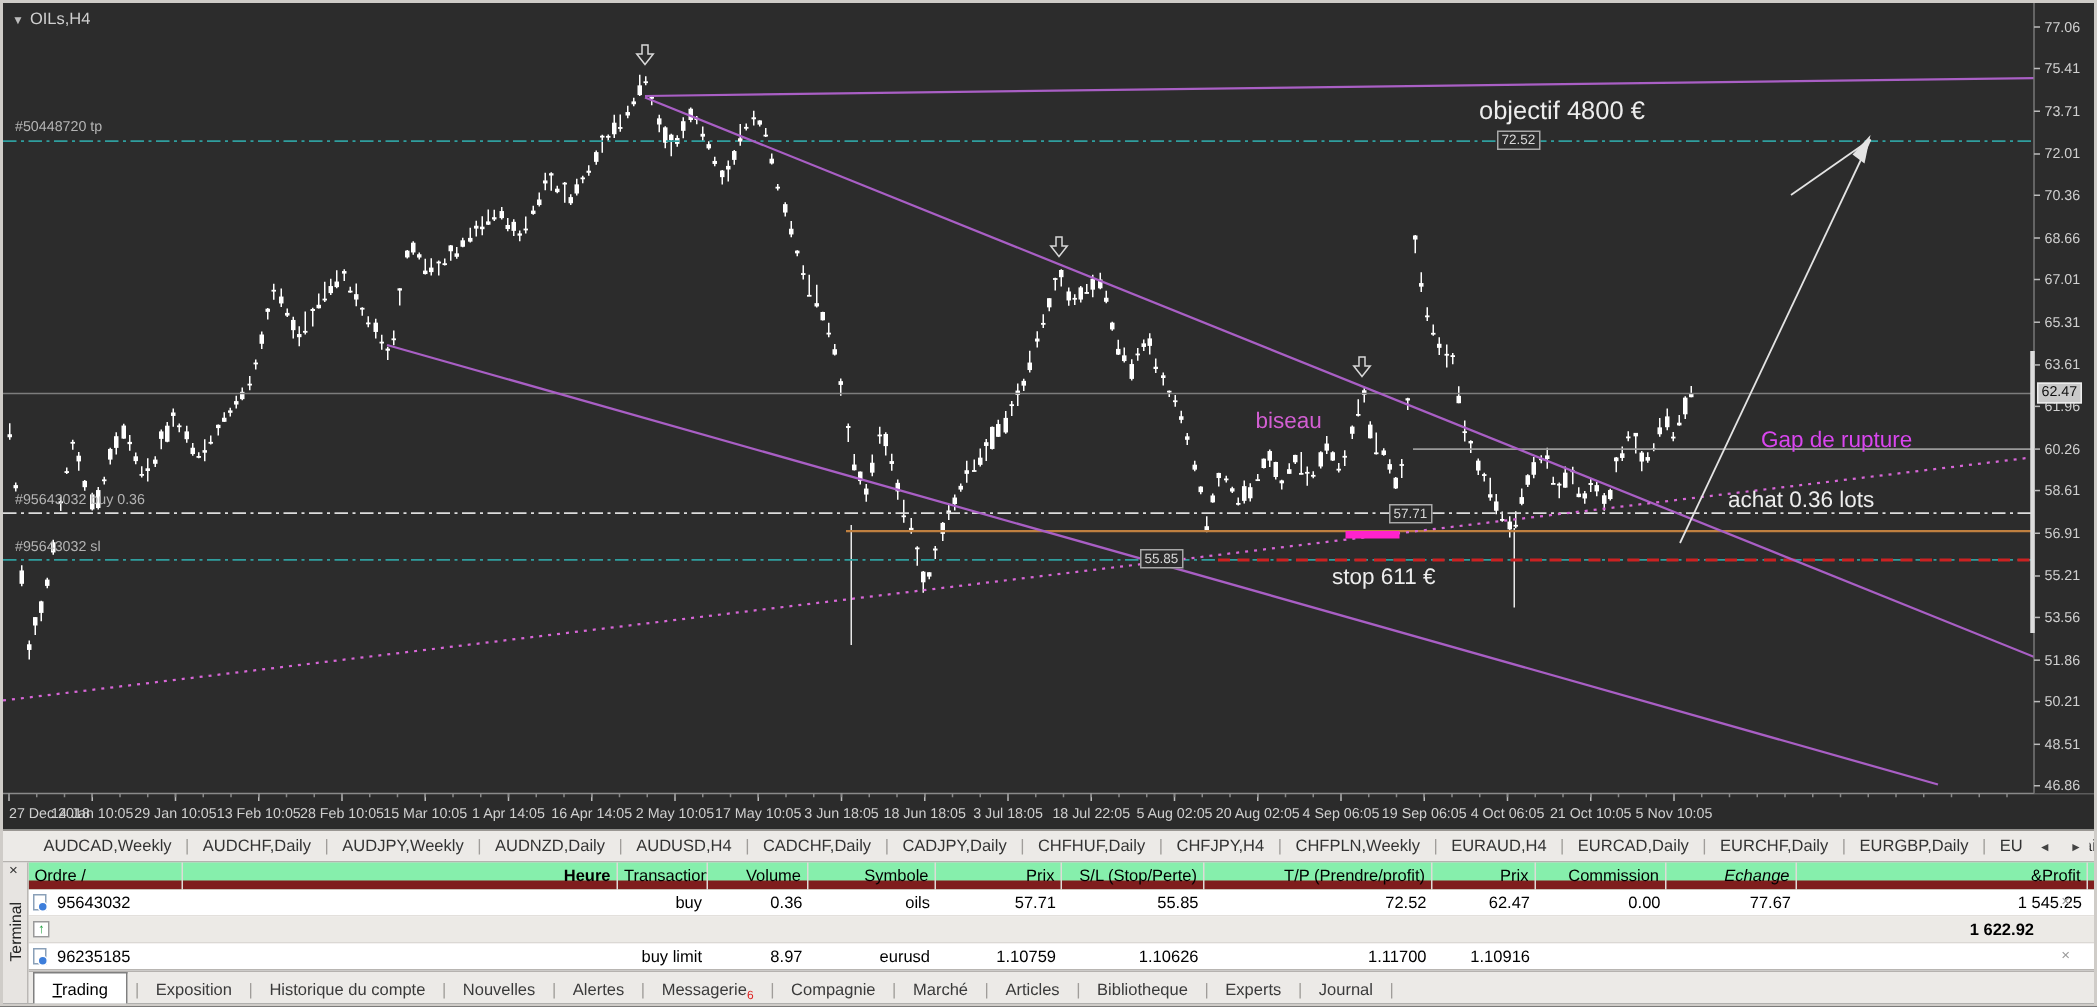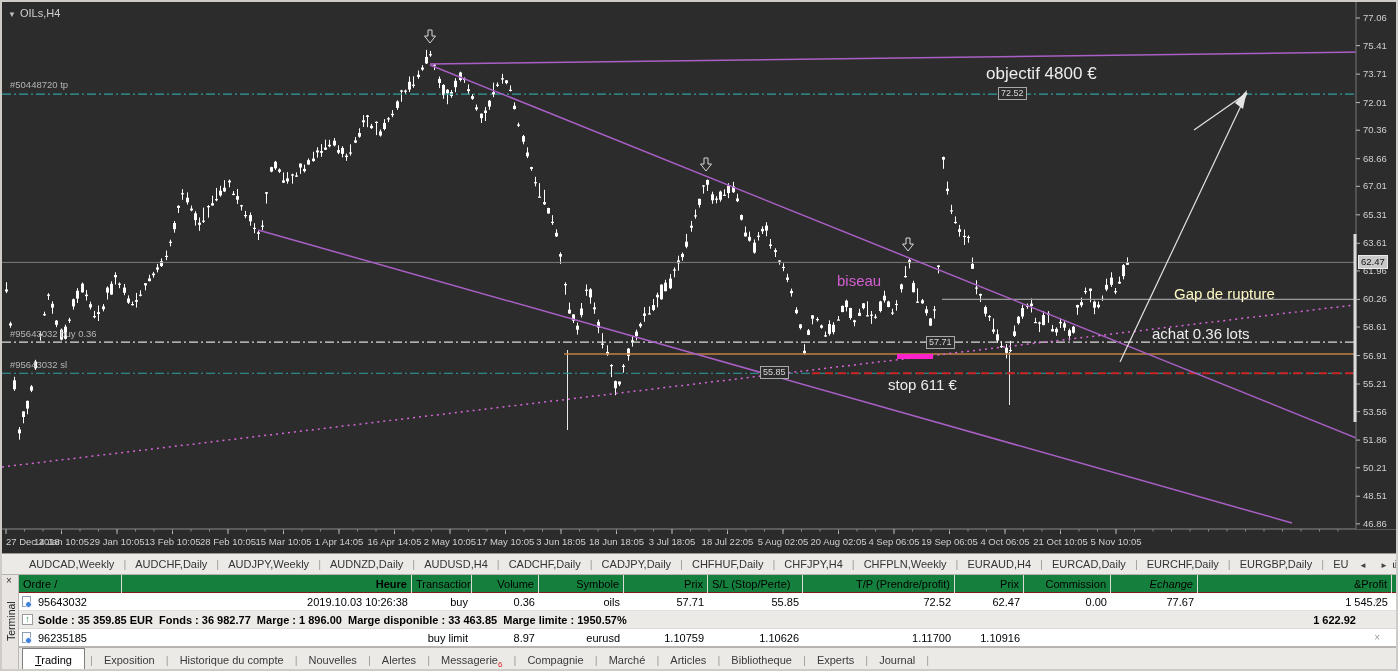--- a/index.html
+++ b/index.html
@@ -6,21 +6,21 @@
   .screen{position:relative;width:1398px;height:671px;background:#2c2c2c;
     border:2px solid #cfccc8;box-sizing:border-box;overflow:hidden;
     font-family:"Liberation Sans",sans-serif;}
   .chart-area{position:absolute;left:0;top:0;width:1394px;height:551px;background:#2c2c2c;}
   #chart-svg{position:absolute;left:0;top:0;}
   .symbol-title{position:absolute;left:6px;top:5px;color:#cfcfcf;font-size:11px;z-index:5;}
   .symbol-title .tri{font-size:8px;color:#bdbdbd;margin-right:4px;}
   .ann{position:absolute;z-index:6;color:#ededed;font-size:15px;white-space:nowrap;}
   #ann-objective{left:984px;top:62px;font-size:17px;}
   #ann-wedge{left:835px;top:270px;color:#d35fd3;}
-  #ann-gap{left:1172px;top:283px;color:#fef9c3;}
+  #ann-gap{left:1172px;top:283px;color:#d946ef;}
   #ann-entry{left:1150px;top:323px;}
   #ann-stop{left:886px;top:374px;}
   .oline-label{position:absolute;z-index:6;color:#b4b4b4;font-size:9.5px;white-space:nowrap;}
   #olab-tp{left:8px;top:77px;}
   #olab-buy{left:8px;top:326px;}
   #olab-sl{left:8px;top:357px;}
   .pbox{position:absolute;z-index:7;border:1px solid #a8a8a8;background:#2c2c2c;color:#d8d8d8;
     font-size:9px;line-height:11px;padding:0 2px;white-space:nowrap;}
   #pbox-tp{left:996px;top:85px;}
   #pbox-buy{left:924px;top:334px;}
@@ -35,21 +35,21 @@
   .scrollers{position:absolute;right:3px;top:0;height:20px;background:#eceae7;padding-left:6px;}
   .scroller{display:inline-block;font-size:8px;color:#444;padding:0 5px;}
   .terminal{position:absolute;left:0;top:573px;width:1394px;height:94px;background:#fdfdfd;}
   .t-side{position:absolute;left:0;top:0;width:17px;height:94px;background:#e7e4e1;
     border-right:1px solid #bab7b4;box-sizing:border-box;z-index:3;}
   .t-close{position:absolute;left:4px;top:0px;font-size:10px;color:#333;cursor:default;}
   .vlabel{position:absolute;left:3px;top:66px;transform-origin:0 0;transform:rotate(-90deg);
     font-size:10.5px;color:#222;white-space:nowrap;}
   .t-grid{position:absolute;left:17px;top:0;width:1377px;height:94px;font-size:11px;color:#000;}
   .t-row{position:absolute;left:0;width:1377px;height:18px;box-sizing:border-box;}
-  .t-header{top:0;background:#15803d;border-bottom:1px solid #7f1d1d;}
+  .t-header{top:0;background:#86efac;border-bottom:6px solid #7f1d1d;}
   .t-r1{top:18px;background:#ffffff;border-bottom:1px solid #e3e0dc;}
   .t-bal{top:36px;background:#eceae6;border-bottom:1px solid #dbd8d4;font-weight:bold;}
   .t-r2{top:54px;background:#ffffff;border-bottom:1px solid #b8b5b2;}
   .t-cell{position:absolute;top:0;height:18px;line-height:18px;box-sizing:border-box;
     padding:0 4px;white-space:nowrap;overflow:hidden;}
   .hdr-cell{border-right:1px solid #dedbd7;color:#000;}
   .row-close{position:absolute;right:16px;top:0;line-height:18px;color:#9a9a9a;font-size:10px;cursor:default;}
   .doc-icon{position:absolute;left:3px;top:3px;width:9px;height:11px;background:#fff;
     border:1px solid #8aa0b8;box-sizing:border-box;}
   .doc-icon::after{content:"";position:absolute;right:-2px;bottom:-2px;width:5px;height:5px;
@@ -833,46 +833,44 @@
       <span class="vlabel">Terminal</span>
     </div>
     <div class="t-grid">
       <div class="t-row t-header" id="t-header">
           <span class="t-cell hdr-cell" style="left: 0px; width: 103px; text-align: left;">Ordre  /</span>
           <span class="t-cell hdr-cell" style="left: 103px; width: 290px; text-align: right; font-weight: bold;">Heure</span>
           <span class="t-cell hdr-cell" style="left: 393px; width: 60px; text-align: right;">Transaction</span>
           <span class="t-cell hdr-cell" style="left: 453px; width: 67px; text-align: right;">Volume</span>
           <span class="t-cell hdr-cell" style="left: 520px; width: 85px; text-align: right;">Symbole</span>
           <span class="t-cell hdr-cell" style="left: 605px; width: 84px; text-align: right;">Prix</span>
-          <span class="t-cell hdr-cell" style="left: 689px; width: 95px; text-align: left;">S/L (Stop/Perte)</span>
+          <span class="t-cell hdr-cell" style="left: 689px; width: 95px; text-align: right;">S/L (Stop/Perte)</span>
           <span class="t-cell hdr-cell" style="left: 784px; width: 152px; text-align: right;">T/P (Prendre/profit)</span>
           <span class="t-cell hdr-cell" style="left: 936px; width: 69px; text-align: right;">Prix</span>
           <span class="t-cell hdr-cell" style="left: 1005px; width: 87px; text-align: right;">Commission</span>
           <span class="t-cell hdr-cell" style="left: 1092px; width: 87px; text-align: right; font-style: italic;">Echange</span>
           <span class="t-cell hdr-cell" style="left: 1179px; width: 194px; text-align: right;">&amp;Profit</span>
         </div>
       <div class="t-row t-r1" id="t-row1">
           <span class="t-cell" style="left: 0px; width: 103px; text-align: left; padding-left: 19px;">95643032</span>
-          <span class="t-cell" style="left: 103px; width: 290px; text-align: right;">2019.10.03 10:26:38</span>
           <span class="t-cell" style="left: 393px; width: 60px; text-align: right;">buy</span>
           <span class="t-cell" style="left: 453px; width: 67px; text-align: right;">0.36</span>
           <span class="t-cell" style="left: 520px; width: 85px; text-align: right;">oils</span>
           <span class="t-cell" style="left: 605px; width: 84px; text-align: right;">57.71</span>
           <span class="t-cell" style="left: 689px; width: 95px; text-align: right;">55.85</span>
           <span class="t-cell" style="left: 784px; width: 152px; text-align: right;">72.52</span>
           <span class="t-cell" style="left: 936px; width: 69px; text-align: right;">62.47</span>
           <span class="t-cell" style="left: 1005px; width: 87px; text-align: right;">0.00</span>
           <span class="t-cell" style="left: 1092px; width: 87px; text-align: right;">77.67</span>
           <span class="t-cell" style="left: 1179px; width: 194px; text-align: right;">1 545.25</span>
           <span class="doc-icon"></span>
           <span class="row-close">×</span>
         </div>
       <div class="t-row t-bal" id="t-bal">
         <span class="up-icon">↑</span>
-        <span class="bal-text">Solde : 35 359.85 EUR  Fonds : 36 982.77  Marge : 1 896.00  Marge disponible : 33 463.85  Marge limite : 1950.57%</span>
         <span class="bal-profit">1 622.92</span>
       </div>
       <div class="t-row t-r2" id="t-row2">
           <span class="t-cell" style="left: 0px; width: 103px; text-align: left; padding-left: 19px;">96235185</span>
           <span class="t-cell" style="left: 393px; width: 60px; text-align: right;">buy limit</span>
           <span class="t-cell" style="left: 453px; width: 67px; text-align: right;">8.97</span>
           <span class="t-cell" style="left: 520px; width: 85px; text-align: right;">eurusd</span>
           <span class="t-cell" style="left: 605px; width: 84px; text-align: right;">1.10759</span>
           <span class="t-cell" style="left: 689px; width: 95px; text-align: right;">1.10626</span>
           <span class="t-cell" style="left: 784px; width: 152px; text-align: right;">1.11700</span>

